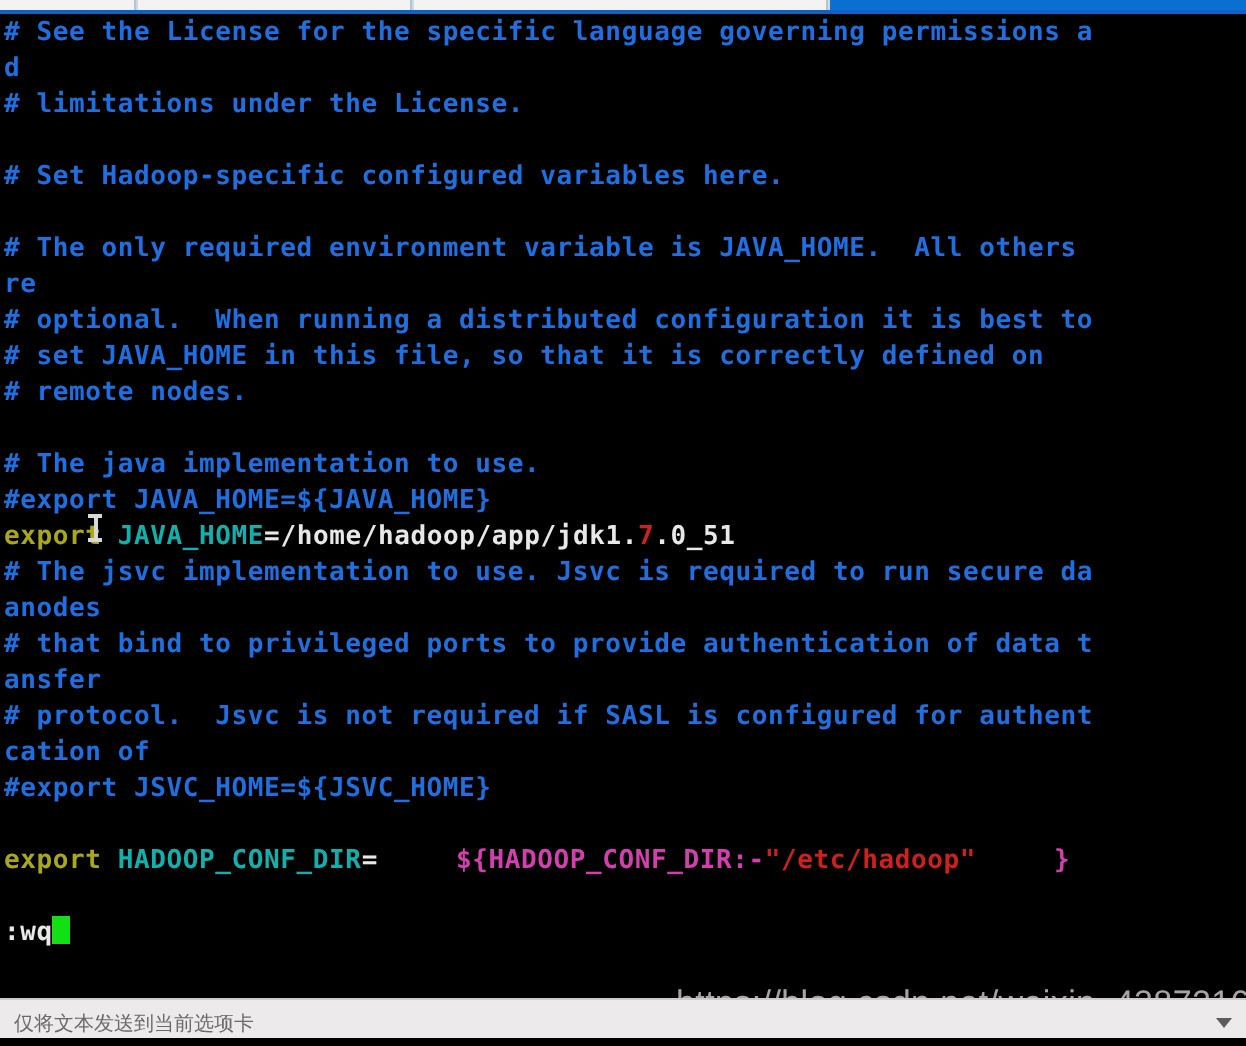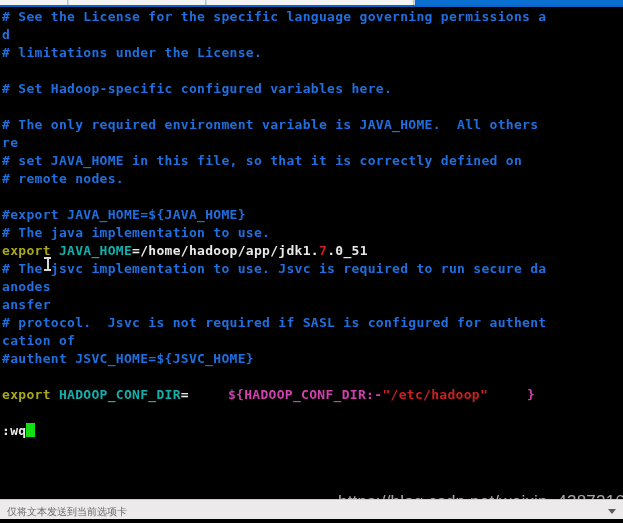--- a/index.html
+++ b/index.html
@@ -136,32 +136,34 @@
 <div id="terminal">
   <div id="term-lines">
       <div class="line"><span class="c-comment"># See the License for the specific language governing permissions a</span></div>
       <div class="line"><span class="c-comment">d</span></div>
       <div class="line"><span class="c-comment"># limitations under the License.</span></div>
       <div class="line blank"><span class="c-comment"> </span></div>
       <div class="line"><span class="c-comment"># Set Hadoop-specific configured variables here.</span></div>
       <div class="line blank"><span class="c-comment"> </span></div>
       <div class="line"><span class="c-comment"># The only required environment variable is JAVA_HOME.  All others </span></div>
       <div class="line"><span class="c-comment">re</span></div>
+      <div class="line"><span class="c-comment"># optional.  When running a distributed configuration it is best to</span></div>
       <div class="line"><span class="c-comment"># set JAVA_HOME in this file, so that it is correctly defined on</span></div>
       <div class="line"><span class="c-comment"># remote nodes.</span></div>
       <div class="line blank"><span class="c-comment"> </span></div>
+      <div class="line"><span class="c-comment"># The java implementation to use.</span></div>
       <div class="line"><span class="c-comment">#export JAVA_HOME=${JAVA_HOME}</span></div>
-      <div class="line"><span class="c-comment"># The java implementation to use.</span></div>
       <div class="line"><span class="c-keyword">export</span><span class="c-plain"> </span><span class="c-ident">JAVA_HOME</span><span class="c-white">=</span><span class="c-white">/home/hadoop/app/jdk1.</span><span class="c-number">7</span><span class="c-white">.0_51</span></div>
       <div class="line"><span class="c-comment"># The jsvc implementation to use. Jsvc is required to run secure da</span></div>
       <div class="line"><span class="c-comment">anodes</span></div>
+      <div class="line"><span class="c-comment"># that bind to privileged ports to provide authentication of data t</span></div>
       <div class="line"><span class="c-comment">ansfer</span></div>
       <div class="line"><span class="c-comment"># protocol.  Jsvc is not required if SASL is configured for authent</span></div>
       <div class="line"><span class="c-comment">cation of</span></div>
-      <div class="line"><span class="c-comment">#authent JSVC_HOME=${JSVC_HOME}</span></div>
+      <div class="line"><span class="c-comment">#export JSVC_HOME=${JSVC_HOME}</span></div>
       <div class="line blank"><span class="c-comment"> </span></div>
       <div class="line"><span class="c-keyword">export</span><span class="c-plain"> </span><span class="c-ident">HADOOP_CONF_DIR</span><span class="c-white">=</span><span class="c-expand">${HADOOP_CONF_DIR:-</span><span class="c-string">"/etc/hadoop"</span><span class="c-expand">}</span></div>
       <div class="line blank"><span class="c-comment"> </span></div>
       <div class="line"><span class="c-white">:wq</span><span class="blockcursor"></span></div>
     </div>
   <div id="mouse-ibeam">
     <div class="capt"></div>
       <div class="stem"></div>
       <div class="capb"></div>
   </div>

